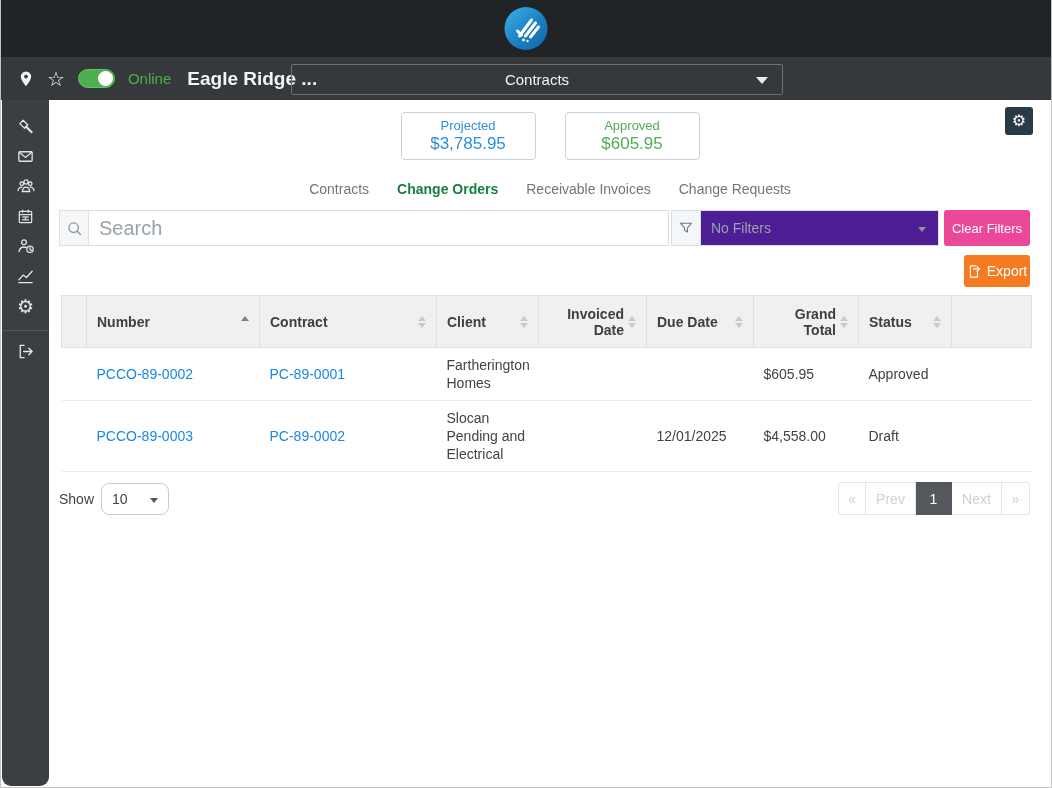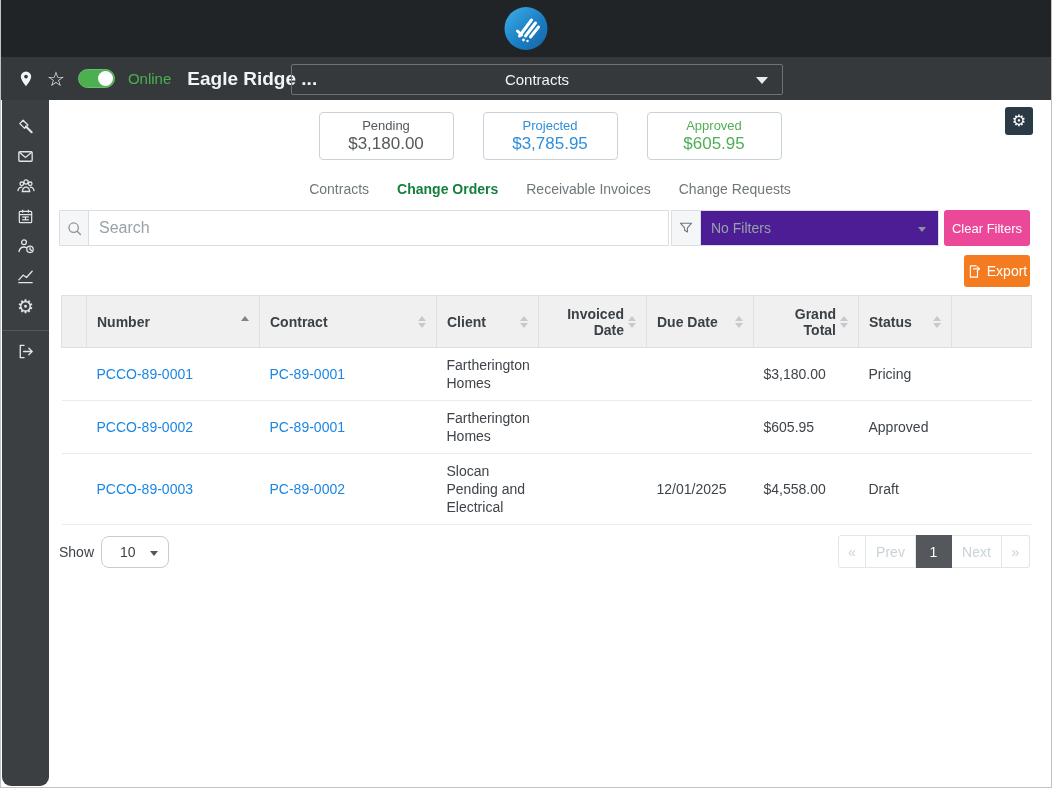--- a/index.html
+++ b/index.html
@@ -57,21 +57,21 @@
 
   
   .tabs-row { display:flex; justify-content:center; gap:28px; margin-top:21px; font-size:14px; }
   .tab { color:#70777b; cursor:pointer; }
   .tab.active { color:#15803d; font-weight:700; }
 
   
   .filter-row { display:flex; align-items:stretch; height:36px; margin:13px 21px 0 10px; }
   .addon { width:30px; background:#f4f6f7; border:1px solid #d9dfe3; display:flex; align-items:center; justify-content:center; }
   .search-group { flex:1; display:flex; }
-  .search-input { flex:1; border:1px solid #d9dfe3; border-left:none; font-size:16px; padding:0 10px;
+  .search-input { flex:1; border:1px solid #d9dfe3; border-left:none; font-size:20px; padding:0 10px;
     color:#3e4449; outline:none; font-family:"Liberation Sans",sans-serif; }
   .search-input::placeholder { color:#98a2a9; }
   .filter-group { width:268px; display:flex; margin-left:2px; }
   .filter-select { flex:1; border:1px solid #d9dfe3; border-left:none; display:flex; align-items:center;
     padding:0 10px; color:#98a2a9; font-size:14px; position:relative; cursor:pointer; background:#4c1d95; }
   .filter-select .caret { position:absolute; right:12px; top:16px; border-left:4px solid transparent; border-right:4px solid transparent; border-top:5px solid #8b9399; }
   .clear-filters-btn { margin-left:5px; width:86px; background:#ec4899; color:#fff; border:none;
     border-radius:3px; font-size:13px; cursor:pointer; font-family:"Liberation Sans",sans-serif; }
 
   
@@ -93,21 +93,21 @@
   .sort.sorted-asc .tri-up { border-bottom-color:#7f8488; }
   .sort.sorted-asc .tri-down { visibility:hidden; }
   table.grid td { border-bottom:1px solid #e4edef; padding:8px 10px; font-size:14px; color:#3e4449;
     vertical-align:middle; line-height:18px; background:#fff; }
   table.grid a { color:#1b87e5; text-decoration:none; cursor:pointer; }
 
   
   .footer-row { display:flex; justify-content:space-between; align-items:center; margin-top:10px; padding:0 21px 0 10px; }
   .show-group { display:flex; align-items:center; gap:7px; font-size:14px; color:#3e4449; }
   .show-select { width:68px; height:32px; border:1px solid #c6cdd2; border-radius:8px; display:flex;
-    align-items:center; padding:0 18px; font-size:14px; color:#3e4449; position:relative; cursor:pointer; background:#fff; }
+    align-items:center; padding:0 10px; font-size:14px; color:#3e4449; position:relative; cursor:pointer; background:#fff; }
   .show-select .caret { position:absolute; right:10px; top:14px; border-left:4px solid transparent; border-right:4px solid transparent; border-top:5px solid #55595c; }
   .pagination { display:inline-flex; height:33px; }
   .pg-btn { display:flex; align-items:center; justify-content:center; border:1px solid #e0e6e9; border-left:none;
     color:#c9d3d8; font-size:14px; background:#fff; cursor:default; }
   .pg-btn:first-child { border-left:1px solid #e0e6e9; border-radius:3px 0 0 3px; }
   .pg-btn:last-child { border-radius:0 3px 3px 0; }
   .pg-first,.pg-last { width:28px; }
   .pg-prev,.pg-next { width:50px; }
   .pg-page { width:36px; background:#54585c; color:#fff; border-color:#54585c; cursor:pointer; }
 </style>
@@ -212,24 +212,20 @@
     </div>
   </div>
 
   <div class="content">
 
     <div class="settings-btn">
       <span class="gear-glyph">⚙</span>
     </div>
 
     <div class="cards-row">
-      <div class="card pending">
-        <span class="card-label">Pending</span>
-        <span class="card-value">$3,180.00</span>
-      </div>
       <div class="card projected">
         <span class="card-label">Projected</span>
         <span class="card-value">$3,785.95</span>
       </div>
       <div class="card approved">
         <span class="card-label">Approved</span>
         <span class="card-value">$605.95</span>
       </div>
     </div>
 
@@ -352,31 +348,20 @@
                   <span class="tri-down"></span>
                 </span>
               </div>
           </th>
           <th></th>
         </tr>
       </thead>
       <tbody>
         <tr>
           <td></td>
-          <td><a>PCCO-89-0001</a></td>
-          <td><a>PC-89-0001</a></td>
-          <td>Fartherington Homes</td>
-          <td></td>
-          <td></td>
-          <td>$3,180.00</td>
-          <td>Pricing</td>
-          <td></td>
-        </tr>
-        <tr>
-          <td></td>
           <td><a>PCCO-89-0002</a></td>
           <td><a>PC-89-0001</a></td>
           <td>Fartherington Homes</td>
           <td></td>
           <td></td>
           <td>$605.95</td>
           <td>Approved</td>
           <td></td>
         </tr>
         <tr>

